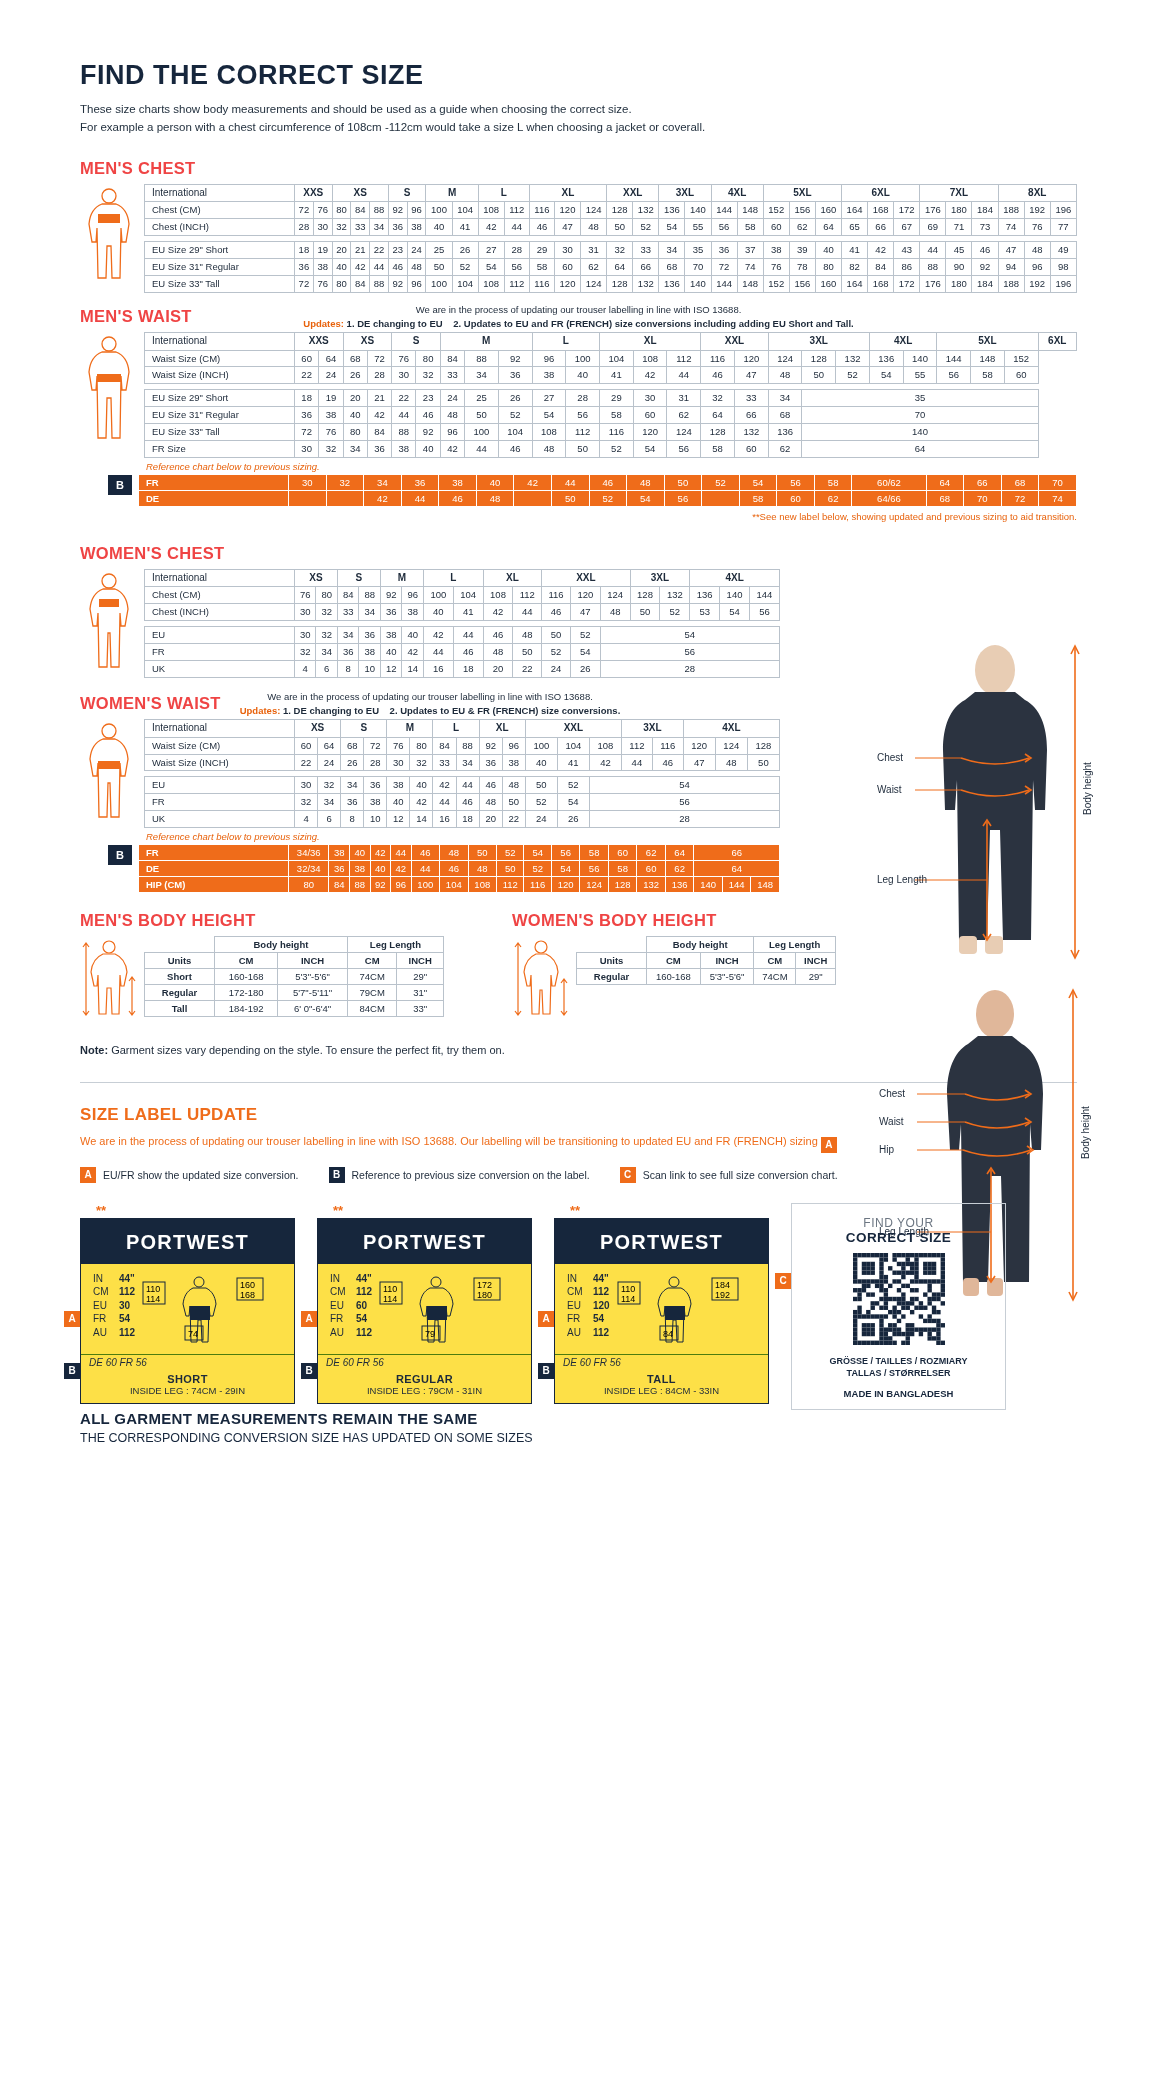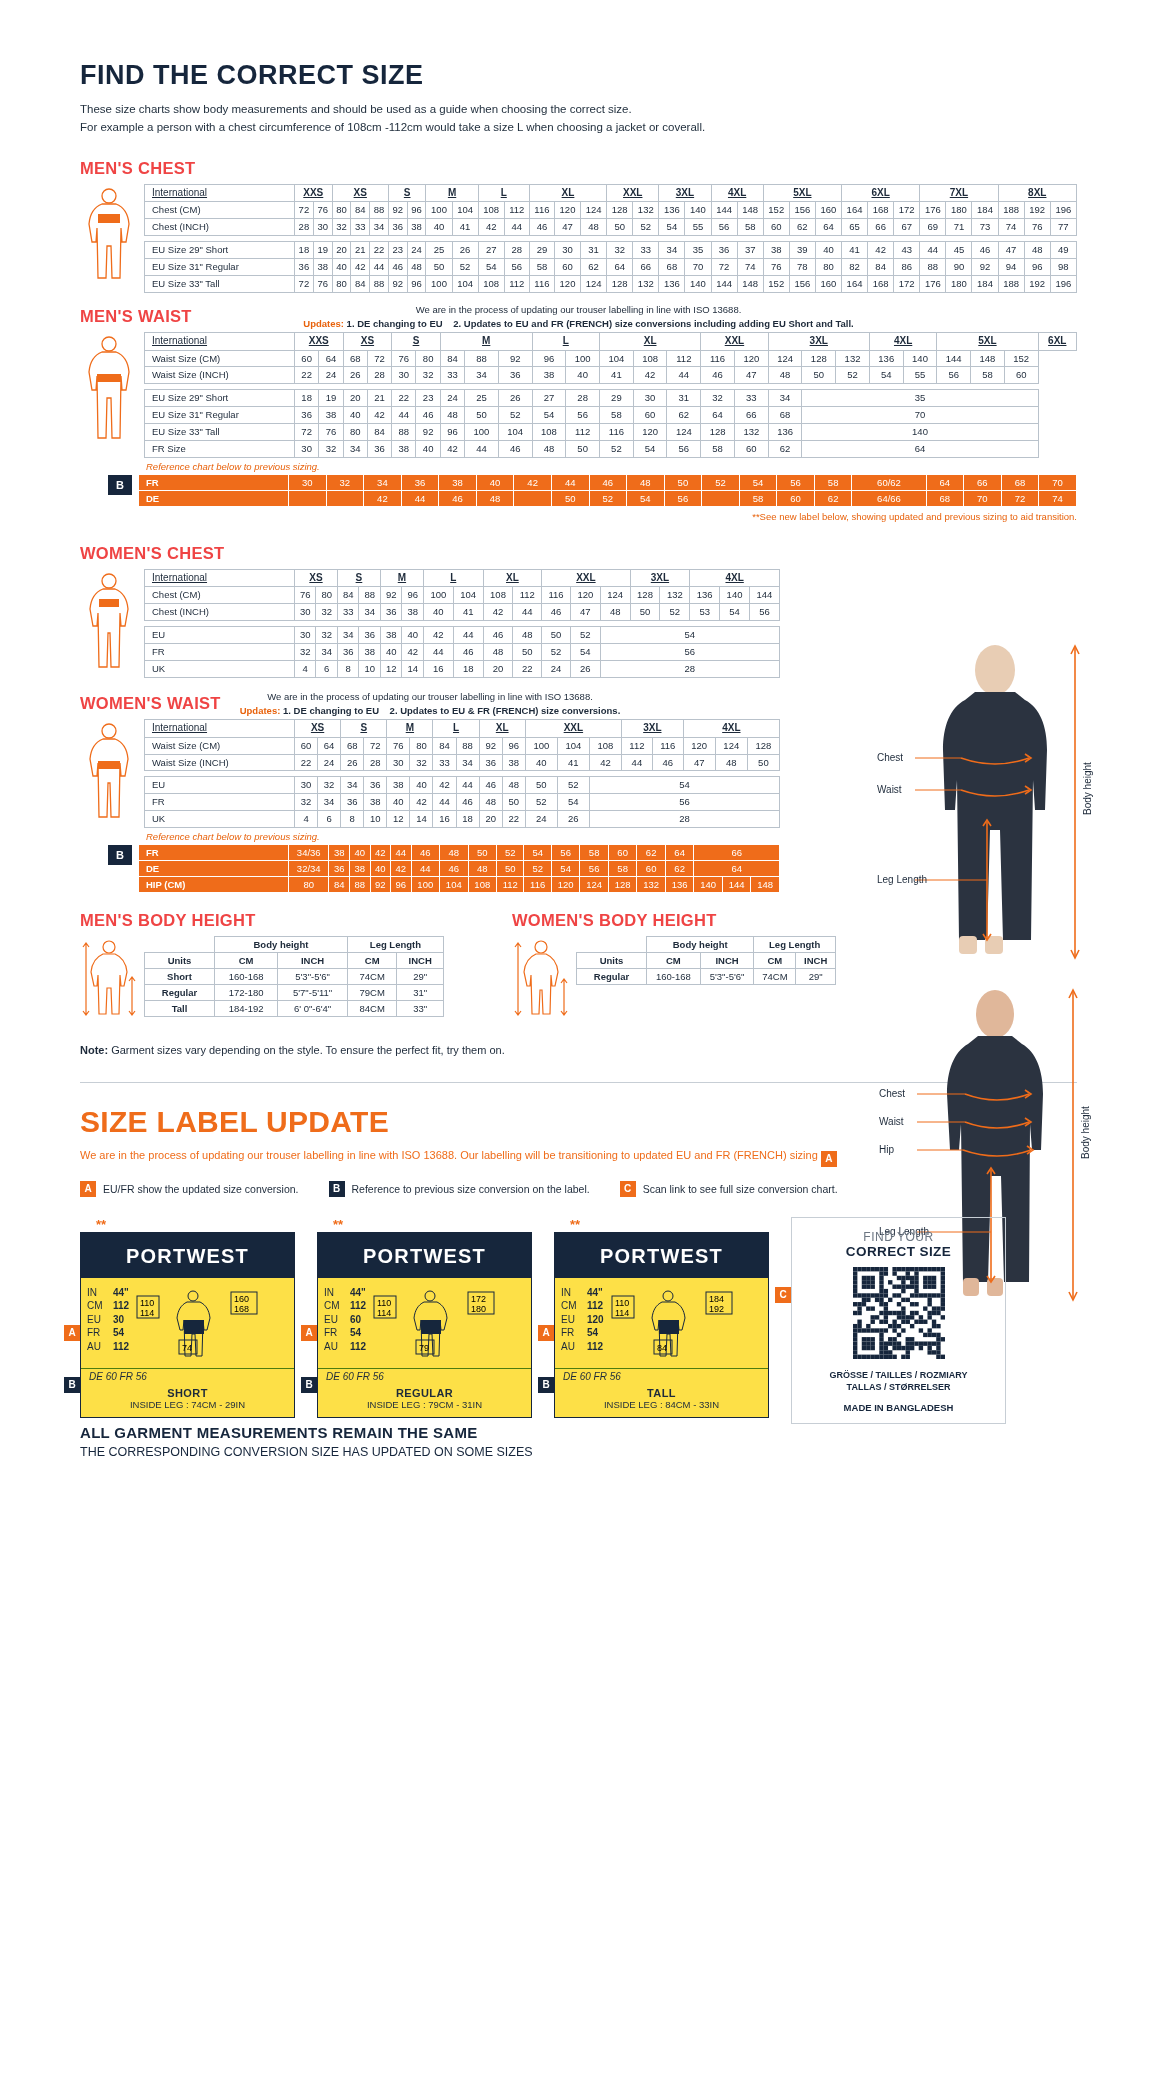--- a/index.html
+++ b/index.html
@@ -44,21 +44,21 @@
     padding: 2px 1px;
     line-height: 1.25;
     white-space: nowrap;
   }
   table.sz th.rowhead, table.sz td.rowhead {
     text-align: left;
     padding-left: 7px;
     font-weight: normal;
     width: 150px;
   }
-  table.sz thead th { font-weight: bold; font-size: 10px; text-decoration: underline; }
+  table.sz thead th { font-weight: bold; font-size: 10px; }
   .nb { border: none !important; }
 
   .update-note {
     font-size: 9.5px;
     color: #1d2a3a;
     text-align: center;
     margin: 7px 0 4px 0;
     line-height: 1.5;
   }
   .update-note .lbl { color: #e8620c; font-weight: bold; }
@@ -96,38 +96,38 @@
   table.bh th, table.bh td { border: 1px solid #b9c2cb; text-align: center; padding: 2px 4px; }
   table.bh th { font-weight: bold; }
   table.bh td.first, table.bh th.first { text-align: center; width: 70px; }
 
   .note-final { font-size: 11px; margin-top: 26px; }
   .note-final b { font-weight: bold; }
 
   hr.div { border: none; border-top: 1px solid #c7ced5; margin: 26px 0 22px 0; }
 
   h2.ind { font-size: 22px; font-weight: bold; color: #16263c; margin: 0; letter-spacing: 0.3px;}
-  h2.ind2 { font-size: 30px; font-weight: bold; color: #ef6c1a; margin: 0 0 10px 0; letter-spacing: 0.3px;}
+  h2.ind2 { font-size: 17px; font-weight: bold; color: #ef6c1a; margin: 0 0 10px 0; letter-spacing: 0.3px;}
 
   .ind-line { font-size: 11px; color: #ef6c1a; margin-bottom: 14px; }
   .chip { display:inline-flex; width:16px; height:16px; background:#ef6c1a; color:#fff; font-weight:bold; font-size:10px; align-items:center; justify-content:center; vertical-align:-3px;}
   .chip.dark { background:#16263c; }
 
   .legend { display:flex; gap: 30px; font-size: 10.5px; align-items:center; margin-bottom: 20px;}
   .legend .it { display:flex; gap:7px; align-items:center; }
 
   .labels-row { display:flex; gap: 22px; align-items: flex-start; }
   .label-card { width: 215px; position: relative; }
   .star { color:#ef6c1a; font-weight:bold; font-size: 13px; margin-left: 16px; }
   .card-box { border: 1px solid #16263c; background:#fde047; }
   .card-head { background:#16263c; color:#fff; text-align:center; padding: 12px 0 10px 0; }
   .pw-logo { font-size: 20px; font-weight: bold; letter-spacing: 1.2px; }
   .card-body { display:flex; padding: 8px 6px 4px 6px; gap: 6px; font-size: 10px;}
   .sizes { line-height: 1.35; }
-  .sizes .r { display:flex; gap: 6px; }
+  .sizes .r { display:flex; gap: 6px; margin-left: 6px; }
   .sizes .k { width: 20px; font-weight: normal; }
   .sizes .v { font-weight: bold; }
   .card-foot { text-align:center; font-size: 9.5px; padding: 3px 0 7px 0; }
   .card-foot .big { font-weight: bold; font-size: 11px; letter-spacing: .4px; }
   .de-fr { font-size: 10px; font-style: italic; padding: 2px 0 2px 8px; border-top: 1px solid #4d7c0f;}
   .side-badge { position:absolute; left:-16px; width:16px; height:16px; background:#ef6c1a; color:#fff; font-size:10px; font-weight:bold; display:flex; align-items:center; justify-content:center;}
   .side-badge.dark { background:#16263c; }
 
   .qr-card { width: 215px; border: 1px solid #c7ced5; text-align:center; padding: 12px 10px 10px 10px; font-size: 10px; }
   .qr-card .t1 { color:#6c7682; font-size: 12px; letter-spacing:.5px;}

